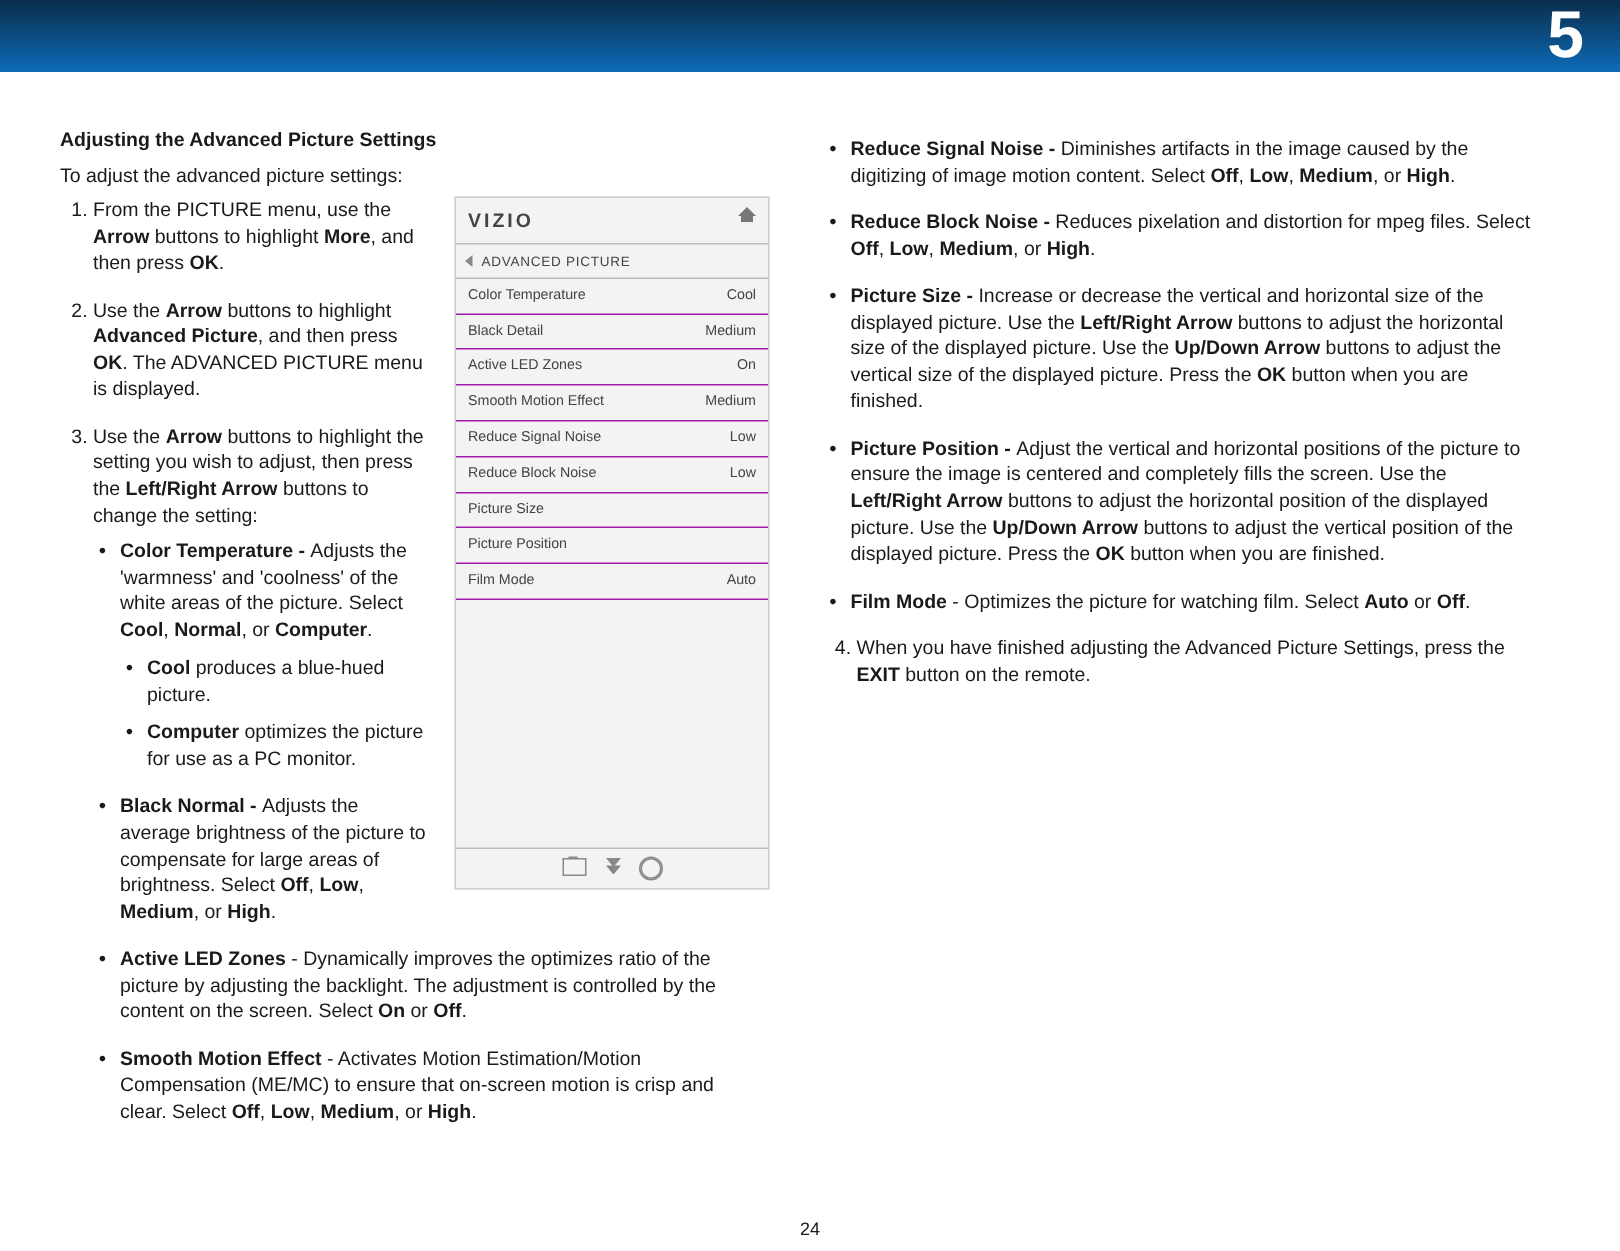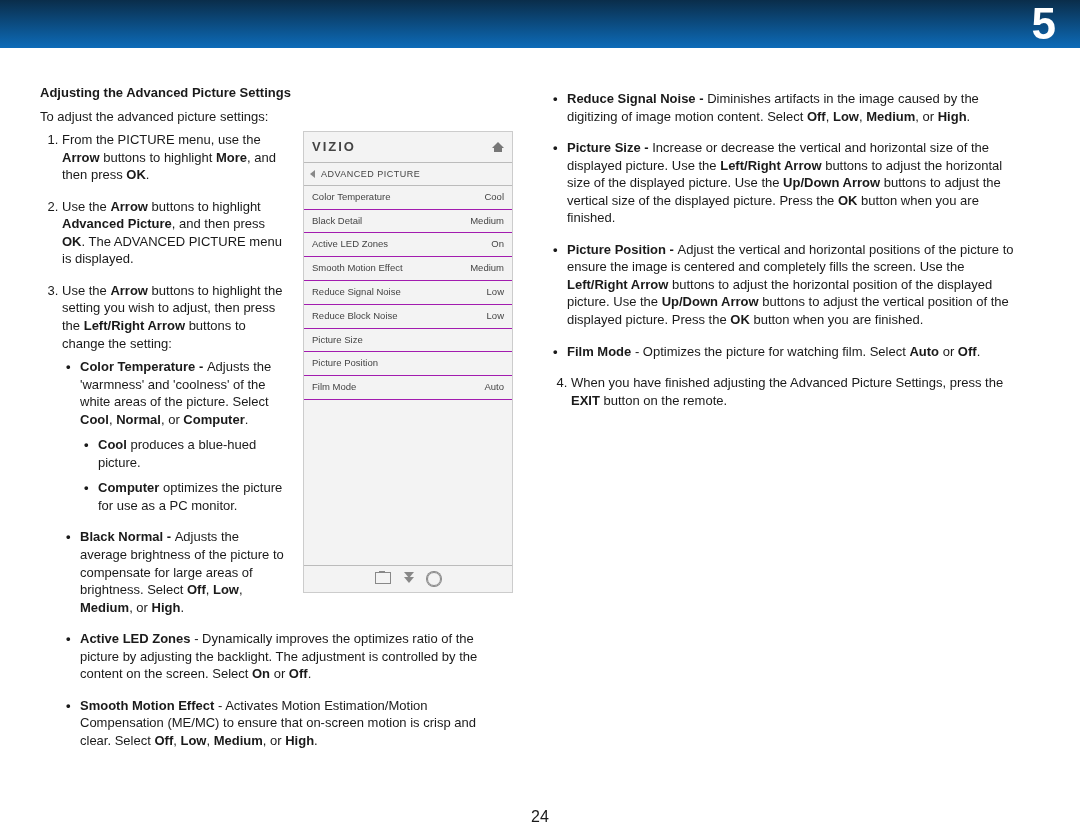--- a/index.html
+++ b/index.html
@@ -77,21 +77,21 @@
     border: 1px solid #ccc;
     background: #f3f3f3;
     height: 460px;
     display: flex;
     flex-direction: column;
     font-size: 10px;
     color: #444;
   }
   .mockhdr {
     display: flex;
-    align-items: center;
+    align-items: flex-start;
     border-bottom: 1px solid #bbb;
     padding: 6px 8px;
   }
   .mockhdr .logo {
     font-size: 13px;
     letter-spacing: 2px;
     font-weight: 600;
     flex: 1;
   }
   .home-icon {
@@ -164,21 +164,21 @@
   }
   .ficon.gear {
     width:12px;height:12px;border:1.5px solid #888;border-radius:50%;
     box-shadow: 0 0 0 1px #888;
   }
   .pagenum {
     position:absolute;
     bottom:8px;
     left:0; right:0;
     text-align:center;
-    font-size:16px;
+    font-size:12px;
   }
   .step1wrap {
     min-height: 460px;
   }
 </style>
 </head>
 <body>
 
 <div class="topbar">
   <div class="chapnum">5</div>
@@ -263,20 +263,21 @@
             <li><b>Smooth Motion Effect</b><span> - </span><span>Activates Motion Estimation/Motion Compensation (ME/MC) to ensure that on-screen motion is crisp and clear. Select </span><b>Off</b><span>, </span><b>Low</b><span>, </span><b>Medium</b><span>, or </span><b>High</b><span>.</span></li>
           </ul>
         </li>
       </ol>
     </div>
   </div>
 
   <div class="col">
     <ul class="bul">
       <li><b>Reduce Signal Noise - </b><span>Diminishes artifacts in the image caused by the digitizing of image motion content. Select </span><b>Off</b><span>, </span><b>Low</b><span>, </span><b>Medium</b><span>, or </span><b>High</b><span>.</span></li>
+      <li><b>Reduce Block Noise - </b><span>Reduces pixelation and distortion for mpeg files. Select </span><b>Off</b><span>, </span><b>Low</b><span>, </span><b>Medium</b><span>, or </span><b>High</b><span>.</span></li>
       <li><b>Picture Size - </b><span>Increase or decrease the vertical and horizontal size of the displayed picture. Use the </span><b>Left/Right Arrow</b><span> buttons to adjust the horizontal size of the displayed picture. Use the </span><b>Up/Down Arrow</b><span> buttons to adjust the vertical size of the displayed picture. Press the </span><b>OK</b><span> button when you are finished.</span></li>
       <li><b>Picture Position - </b><span>Adjust the vertical and horizontal positions of the picture to ensure the image is centered and completely fills the screen. Use the </span><b>Left/Right Arrow</b><span> buttons to adjust the horizontal position of the displayed picture. Use the </span><b>Up/Down Arrow</b><span> buttons to adjust the vertical position of the displayed picture. Press the </span><b>OK</b><span> button when you are finished.</span></li>
       <li><b>Film Mode</b><span> - </span><span>Optimizes the picture for watching film. Select </span><b>Auto</b><span> or </span><b>Off</b><span>.</span></li>
     </ul>
     <ol start="4">
       <li><span>When you have finished adjusting the Advanced Picture Settings, press the </span><b>EXIT</b><span> button on the remote.</span></li>
     </ol>
   </div>
 
 </div>

